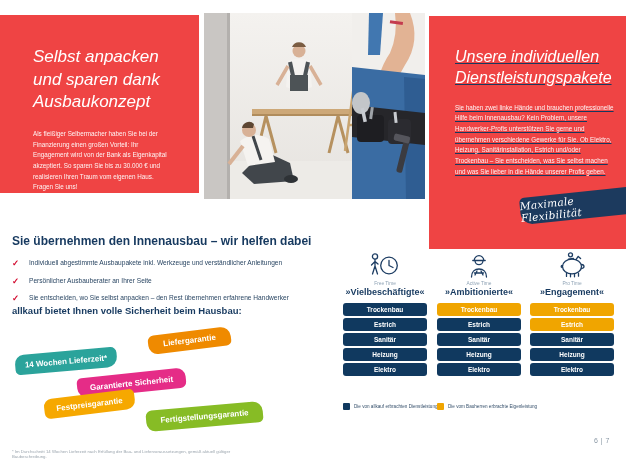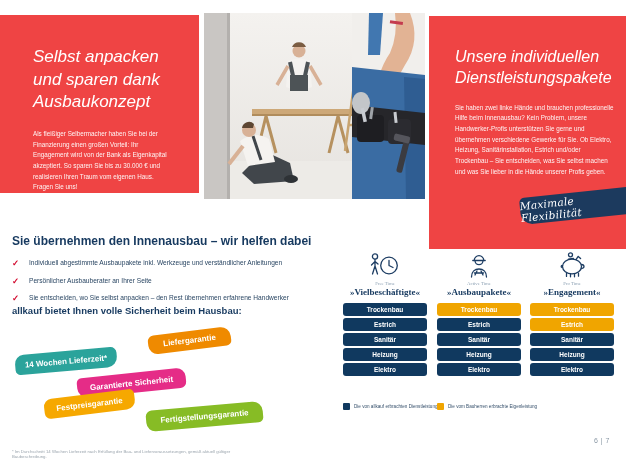--- a/index.html
+++ b/index.html
@@ -6,21 +6,21 @@
   html,body { background:#dfe3e6; }
   .page {
     position:relative; width:626px; height:470px; margin:0 auto;
     background:#ffffff; overflow:hidden;
     font-family:"Liberation Sans", sans-serif; color:#16395F;
   }
 
   
   .panel { position:absolute; background:#ef4444; }
   .panel-left  { left:0;   top:15px; width:199px; height:178px; }
-  .panel-right { left:429px; top:16px; width:197px; height:233px; }
+  .panel-right { left:429px; top:16px; width:197px; height:233px;text-decoration:underline; }
   .panel h1 {
     font-style:italic; font-weight:400; color:#fff;
     white-space:pre-line; line-height:1.33;
   }
   .panel-left  h1 { margin:31px 0 0 33px; font-size:17px; }
   .panel-right h1 { margin:30px 0 0 26px; font-size:16px; }
   .panel p {
     color:rgba(255,255,255,.94); font-size:6.3px; line-height:1.7;
   }
   .panel-left  p { margin:15px 0 0 33px; width:134px; }
@@ -54,21 +54,21 @@
     color:#fff; font-weight:700; font-size:8px; white-space:nowrap;
   }
   .b-liefer { left:148px; top:331px; width:83px;  height:19px; background:#EF8A00; transform:rotate(-7deg); border-radius:6px 10px 5px 9px; }
   .b-wochen { left:15px;  top:351px; width:102px; height:20px; background:#2BA39B; transform:rotate(-5deg); border-radius:9px 6px 10px 5px; }
   .b-garant { left:77px;  top:373px; width:109px; height:20px; background:#E52C87; transform:rotate(-6deg); border-radius:5px 9px 6px 10px; }
   .b-fest   { left:44px;  top:394px; width:91px;  height:20px; background:#F6A800; transform:rotate(-7deg); border-radius:8px 5px 9px 6px; }
   .b-fertig { left:146px; top:406px; width:117px; height:21px; background:#87BC25; transform:rotate(-5deg); border-radius:6px 10px 5px 9px; }
   .footnote { position:absolute; left:12px; top:449px; font-size:4.3px; color:#9AA4AD; width:230px; }
 
   
-  .col { position:absolute; width:84px; text-align:center;font-family:Liberation Serif, serif; }
+  .col { position:absolute; width:84px; text-align:center; }
   .col-0 { left:343px; } .col-1 { left:437px; } .col-2 { left:530px; }
   .col-head { top:252px; height:48px; }
   .col-head .icn { height:26px; display:flex; justify-content:center; align-items:flex-end; }
   .tier { font-size:4.8px; color:#8FA3B5; margin-top:3px; }
   .cname { font-size:9px; font-weight:700; color:#16395F; margin-top:1px; white-space:nowrap; }
   .btn {
     position:absolute; width:84px; height:13px; border-radius:3px;
     display:flex; align-items:center; justify-content:center;
     color:#fff; font-size:6.5px; font-weight:600;
   }
@@ -202,21 +202,21 @@
   <div class="col col-head col-1">
     <div class="icn">
       <svg width="26" height="26" viewBox="0 0 26 26">
         <path class="st" d="M9 8.5 a4 4.2 0 0 0 8 0"></path>
         <path class="st" d="M8.2 8.5 a4.8 4.8 0 0 1 9.6 0 Z M6.8 8.5 h12.4"></path>
         <path class="st" d="M5.5 25 c0-5.2 3.4-8 7.5-8 s7.5 2.8 7.5 8"></path>
         <path class="st" d="M8.5 21 h9 M11 19 l-2 4 M15 19 l2 4"></path>
       </svg>
     </div>
     <div class="tier">Active Time</div>
-    <div class="cname">»Ausbaupakete«</div>
+    <div class="cname">»Ambitionierte«</div>
   </div>
   <div class="col col-head col-2">
     <div class="icn">
       <svg width="30" height="26" viewBox="0 0 30 26">
         <ellipse class="st" cx="15" cy="14.5" rx="9.5" ry="7.3"></ellipse>
         <path class="st" d="M19 7.6 l2.2-3.2 2.4 2.2"></path>
         <path class="st" d="M24.4 12.5 c1.6.2 2.6 1 2.6 2 s-1 1.8-2.6 2"></path>
         <path class="st" d="M9.5 21.4 v3 M13.5 21.8 v3 M17.5 21.8 v3 M21.5 21.2 v3"></path>
         <path class="st" d="M11.5 7.2 l5-.8"></path>
         <circle class="st" cx="13.5" cy="2.8" r="2"></circle>

